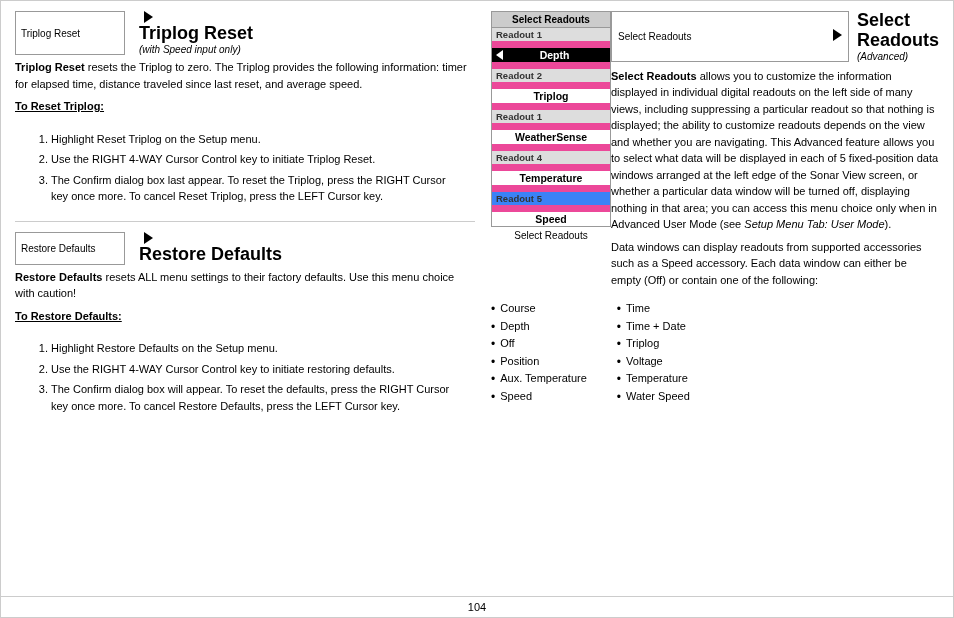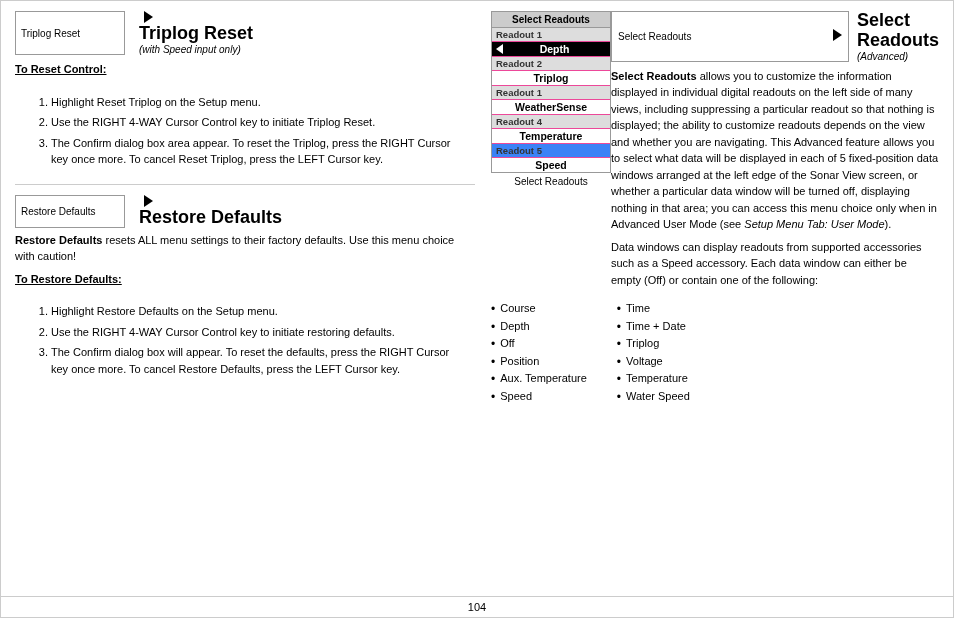--- a/index.html
+++ b/index.html
@@ -144,21 +144,21 @@
     .readout-widget .widget-header {
       background: #ccc;
       text-align: center;
       padding: 2px 4px;
       font-weight: bold;
       border-bottom: 1px solid #999;
       font-size: 10px;
     }
 
     .readout-widget .readout-row {
-      border-bottom: 1px solid #ec4899;
+      border-bottom: 7px solid #ec4899;
       padding: 1px 4px;
     }
 
     .readout-widget .readout-label {
       font-weight: bold;
       font-size: 9.5px;
       color: #333;
     }
 
     .readout-widget .readout-value {
@@ -285,25 +285,29 @@
         <div class="section-title-block">
           <div class="arrow-box">
             <span class="arrow-right"></span>
           </div>
           <span class="title">Triplog Reset</span>
           <span class="subtitle">(with Speed input only)</span>
         </div>
       </div>
 
       <div class="section-body">
-        <span class="underline-heading">To Reset Control:</span>
+        <p>
+          <span class="bold">Triplog Reset</span>
+          <span> resets the Triplog to zero. The Triplog provides the following information: timer for elapsed time, distance traveled since last reset, and average speed.</span>
+        </p>
+        <span class="underline-heading">To Reset Triplog:</span>
         <ol>
           <li><span>Highlight Reset Triplog on the Setup menu.</span></li>
           <li><span>Use the RIGHT 4-WAY Cursor Control key to initiate Triplog Reset.</span></li>
-          <li><span>The Confirm dialog box area appear. To reset the Triplog, press the RIGHT Cursor key once more. To cancel Reset Triplog, press the LEFT Cursor key.</span></li>
+          <li><span>The Confirm dialog box last appear. To reset the Triplog, press the RIGHT Cursor key once more. To cancel Reset Triplog, press the LEFT Cursor key.</span></li>
         </ol>
       </div>
 
       <hr class="section-divider">
 
       <div class="section-header">
         <div class="section-label-box">
           <span>Restore Defaults</span>
         </div>
         <div class="section-title-block">

